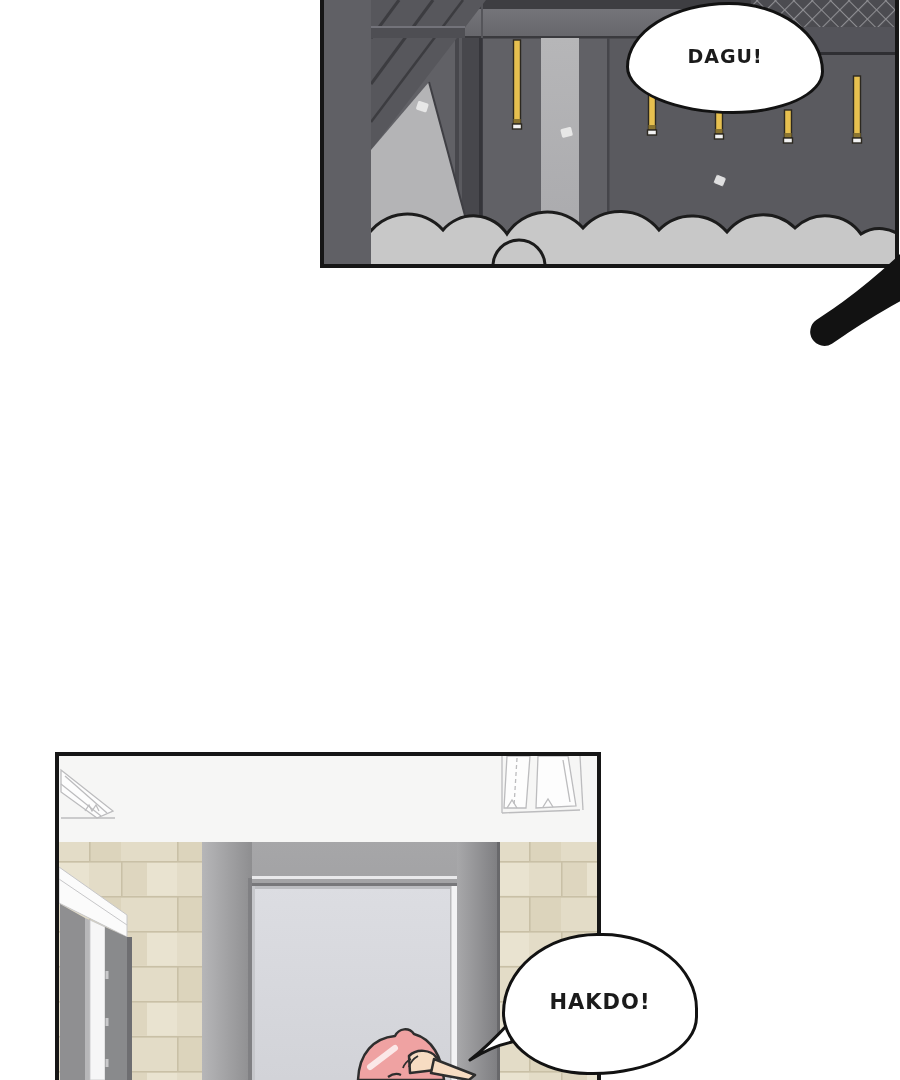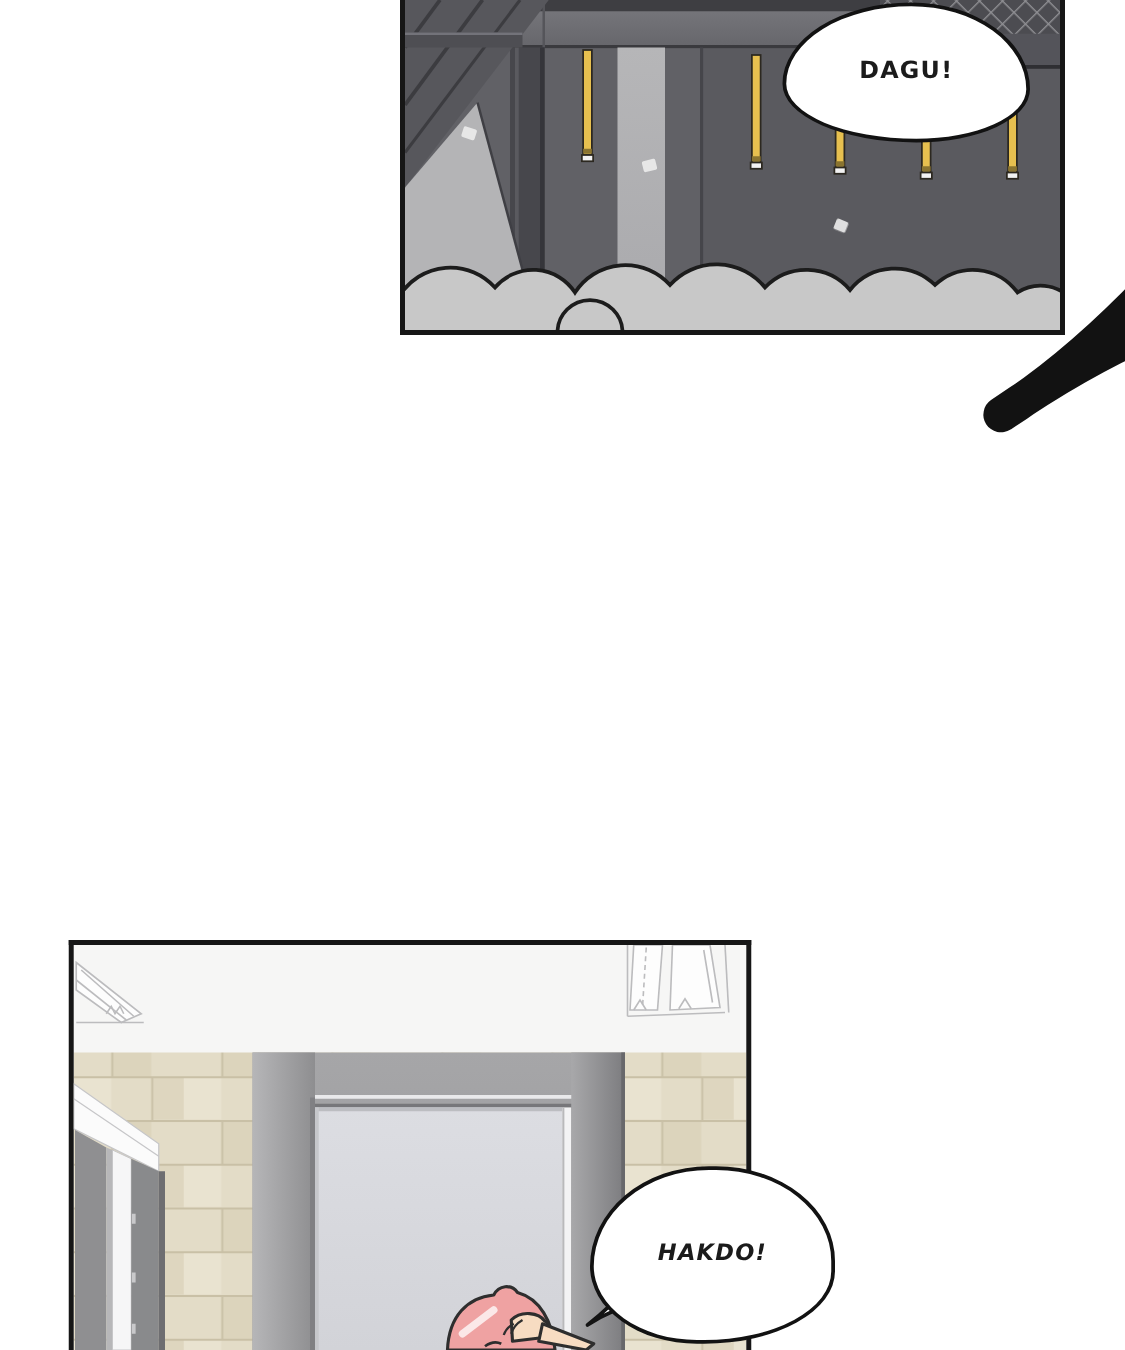--- a/index.html
+++ b/index.html
@@ -6,44 +6,44 @@
   body{
     width:900px;height:1080px;position:relative;overflow:hidden;
     background:#ffffff;
     font-family:"DejaVu Sans","Liberation Sans",sans-serif;
   }
   .panel{position:absolute;box-sizing:content-box;}
   .panel-top{
     left:320px;top:0;width:524px;height:264px;
     border:4px solid #161616;border-top:none;
     background:#606065;
+    padding-left:47px;
   }
   .panel-bottom{
     left:55px;top:752px;width:538px;height:324px;
     border:4px solid #161616;border-bottom:none;
     background:#f6f6f5;
   }
   .panel svg{display:block;width:100%;height:100%;}
   .bubble{
     position:absolute;background:#ffffff;border:3.5px solid #121212;
     display:flex;align-items:center;justify-content:center;
     font-weight:bold;color:#1b1b1b;letter-spacing:1px;
     text-align:center;
   }
   .bubble-dagu{
     left:302px;top:2px;width:192px;height:106px;
     border-radius:52% 48% 46% 54% / 58% 62% 38% 42%;
     font-size:19px;
   }
   .bubble-hakdo{
-    left:472px;top:933px;width:190px;height:136px;
+    left:502px;top:933px;width:190px;height:136px;
     border-radius:50% 50% 55% 45% / 58% 55% 42% 45%;
-    font-size:18px;
+    font-size:21px;
     z-index:6;
-    font-style:italic;
   }
   .tail-hakdo{
     position:absolute;left:466px;top:1016px;width:48px;height:50px;z-index:5;
   }
   .tail-dagu{
     position:absolute;left:328px;top:96px;width:30px;height:28px;z-index:1;
   }
   .bubble span{transform:translateY(-2px);}
 </style>
 </head>

